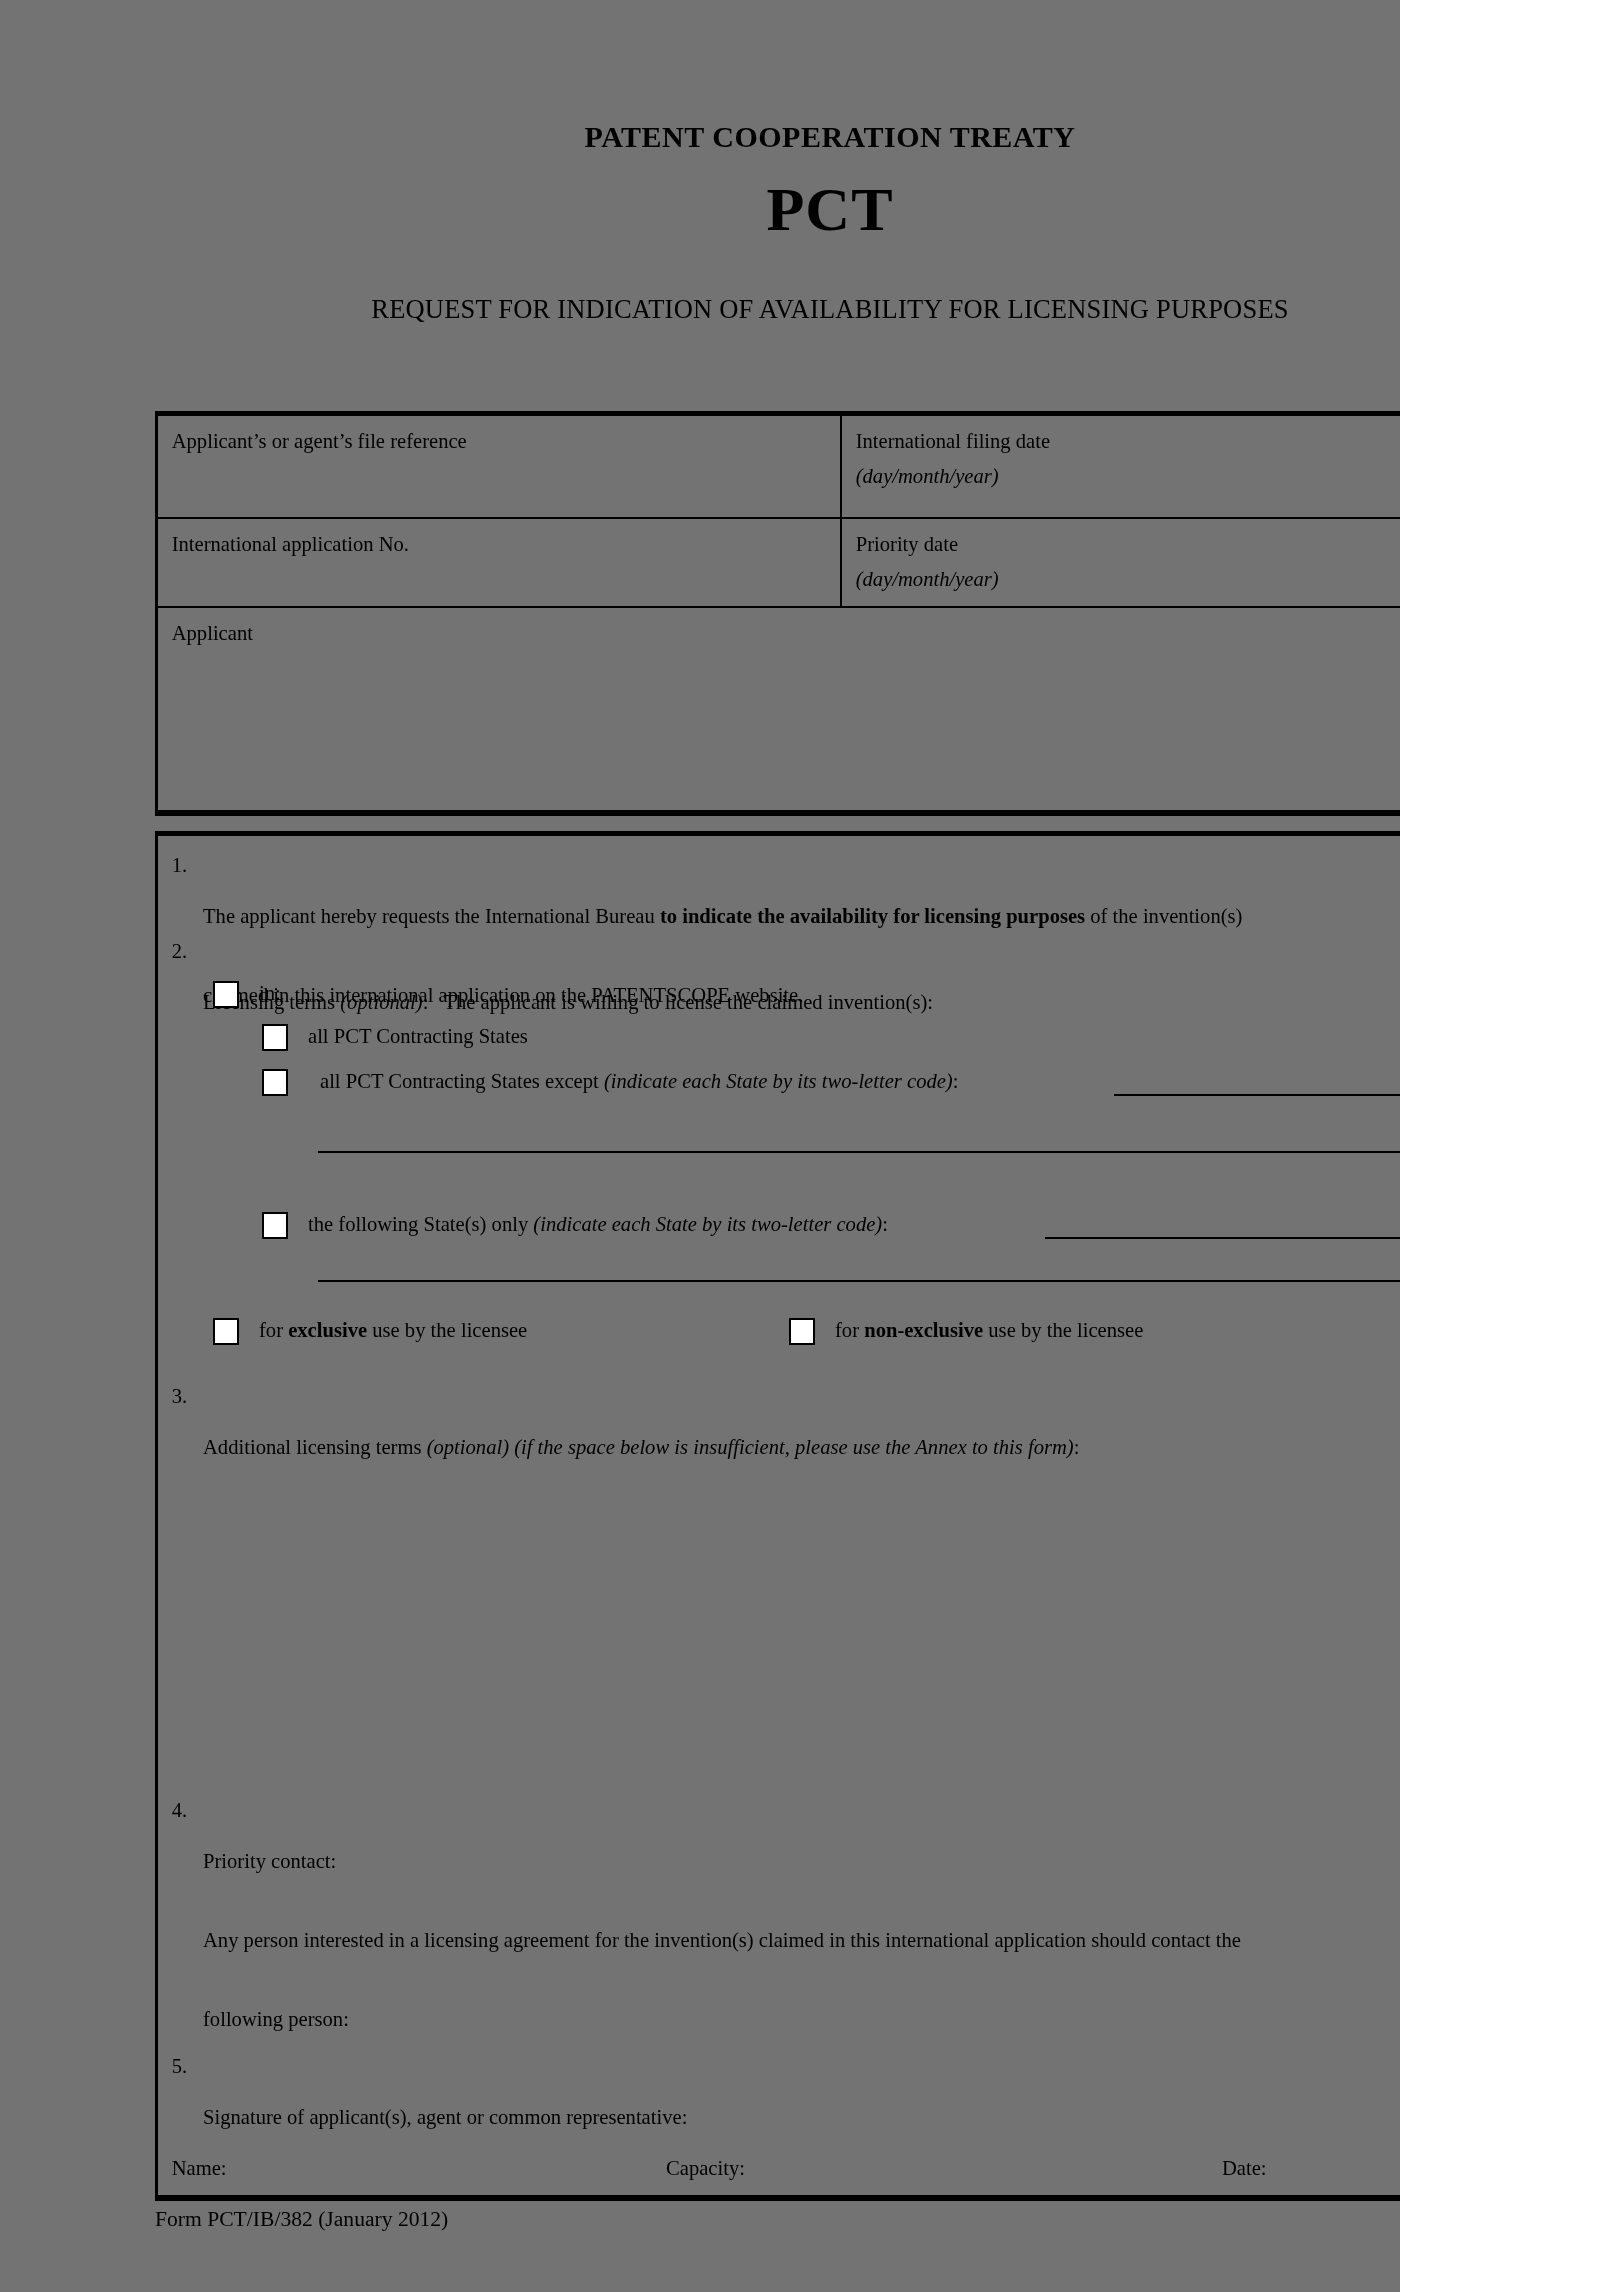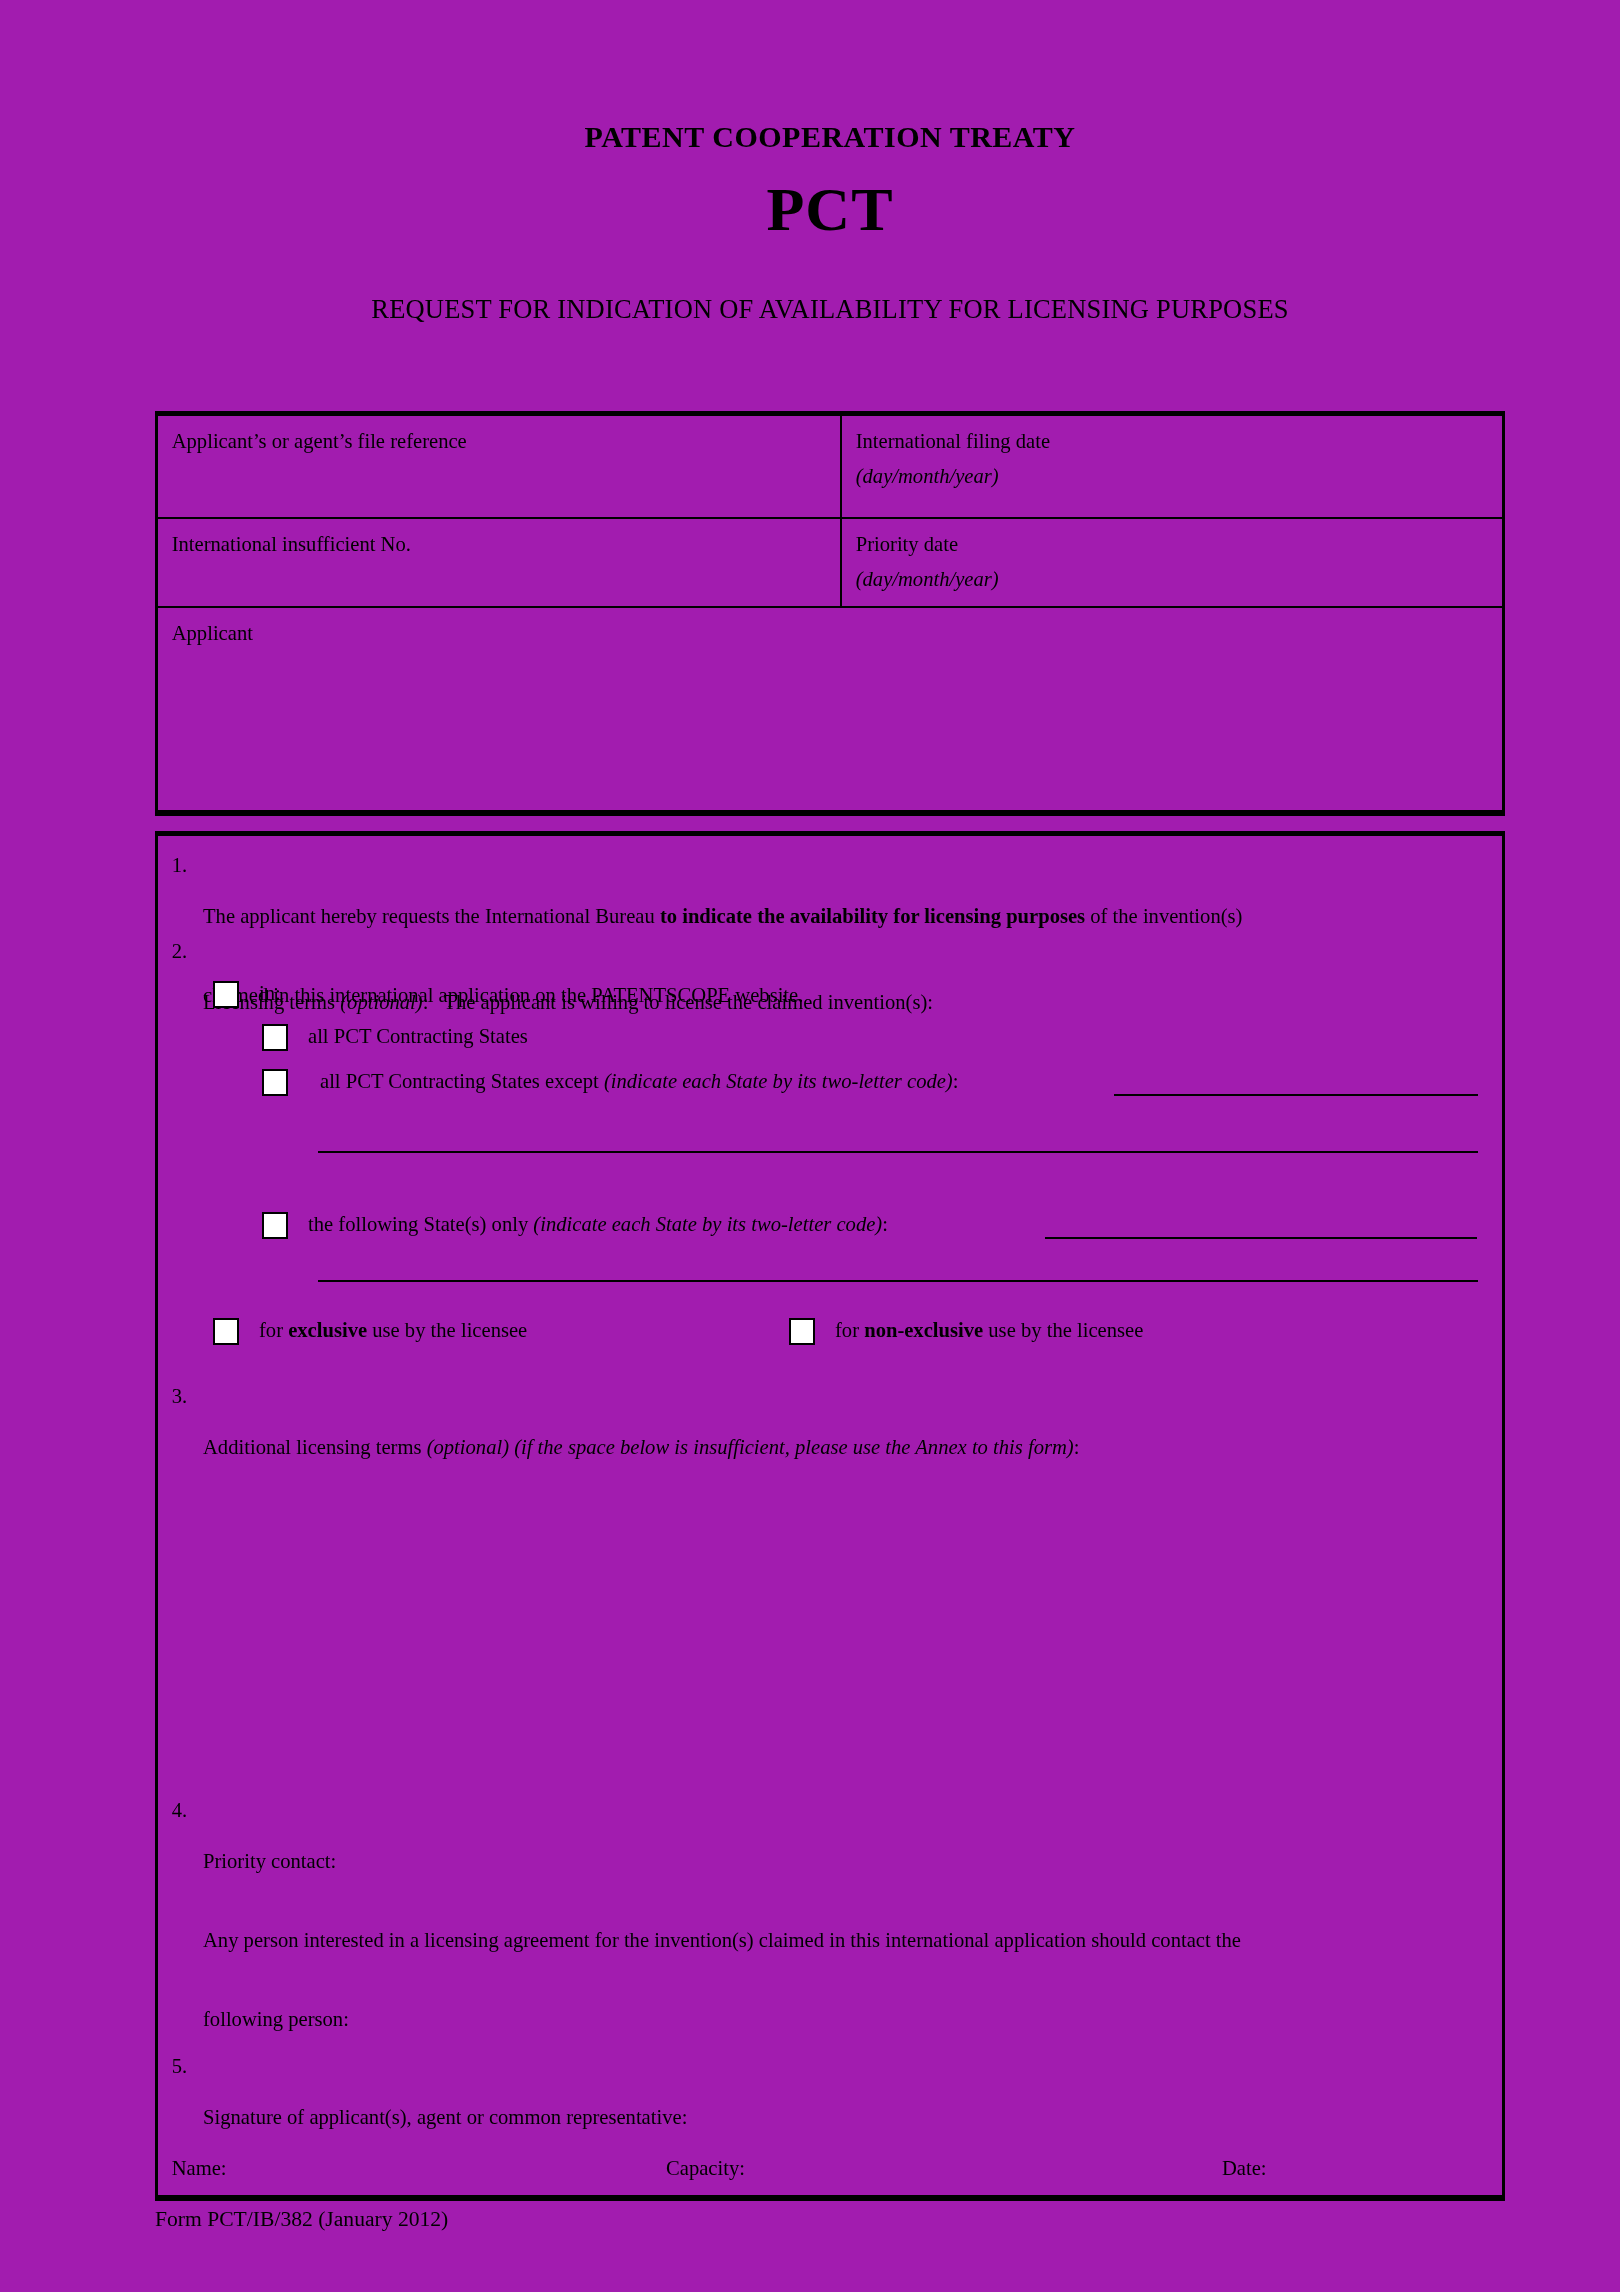--- a/index.html
+++ b/index.html
@@ -1,17 +1,17 @@
 <!DOCTYPE html>
 <html><head>
 <meta charset="utf-8">
 <style>
   html,body { margin:0; padding:0; background:#ffffff; }
   .page {
-    position:relative; width:1620px; height:2293px; background:#a21caf;
+    position:relative; width:1400px; height:2293px; background:#737373;
     font-family:"Liberation Serif", serif; color:#000; overflow:hidden;
   }
   .centerband { position:absolute; left:155px; width:1350px; text-align:center; }
   .page-title { top:120px; font-size:30px; font-weight:bold; letter-spacing:0.5px; }
   .pct-acronym { top:174px; font-size:62px; font-weight:bold; letter-spacing:1px; }
   .form-subtitle { top:294px; font-size:26.5px; letter-spacing:0.2px; }
 
   
   .ref-table {
     position:absolute; left:155px; top:411px; width:1350px; height:405px;
@@ -56,21 +56,21 @@
 
   <div class="ref-table">
     <div class="cell br bb">
       <span class="line">Applicant’s or agent’s file reference</span>
     </div>
     <div class="cell bb">
       <span class="line">International filing date</span>
       <span class="line fmt">(day/month/year)</span>
     </div>
     <div class="cell br bb">
-      <span class="line">International insufficient No.</span>
+      <span class="line">International application No.</span>
     </div>
     <div class="cell bb">
       <span class="line">Priority date</span>
       <span class="line fmt">(day/month/year)</span>
     </div>
     <div class="cell cell-applicant">
       <span class="line">Applicant</span>
     </div>
   </div>
 

